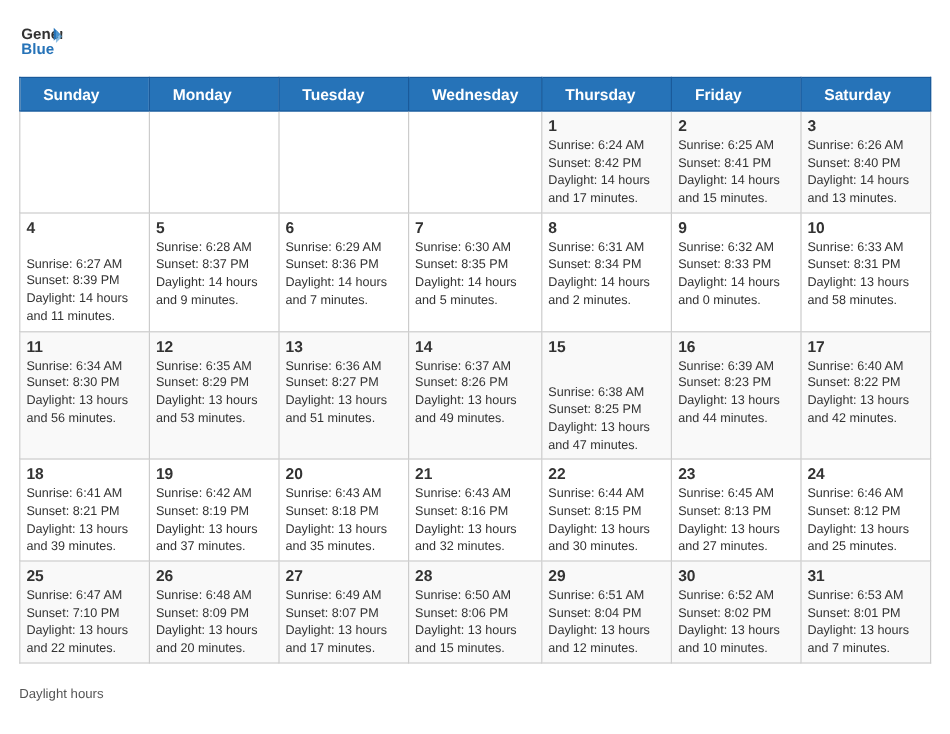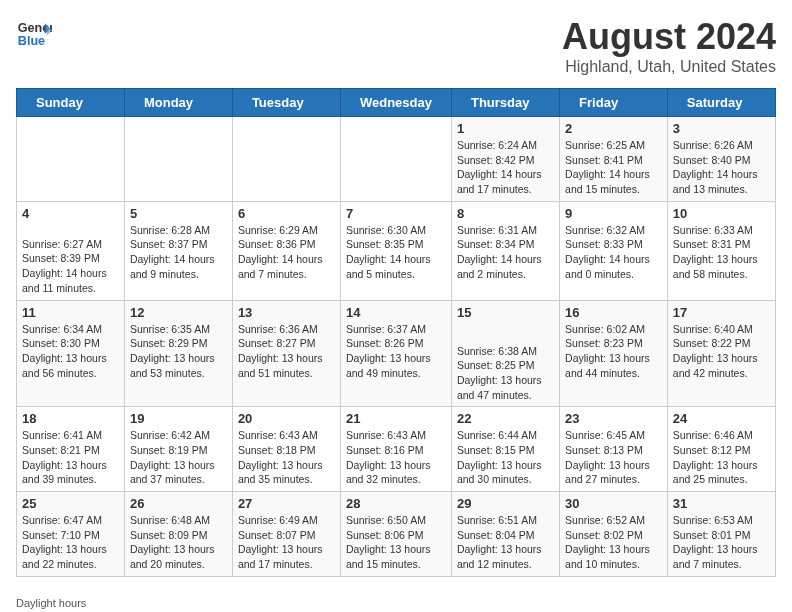--- a/index.html
+++ b/index.html
@@ -86,24 +86,20 @@
 
 <div class="header-row">
   <div class="logo">
     <svg class="logo-icon" viewBox="0 0 40 40">
       <text x="2" y="18" font-size="14" font-weight="bold" fill="#333" font-family="Arial">General</text>
       <text x="2" y="32" font-size="14" font-weight="bold" fill="#2673b8" font-family="Arial">Blue</text>
       <polygon points="32,8 38,14 32,20" fill="#2673b8"></polygon>
       <polygon points="34,10 40,16 34,22" fill="#5ba3d9" opacity="0.7"></polygon>
     </svg>
   </div>
-  <div class="title-block">
-    <div class="main-title">August 2024</div>
-    <div class="subtitle">Highland, Utah, United States</div>
-  </div>
 </div>
 
 <table>
   <thead>
     <tr id="header-row">
         <th>Sunday</th>
         <th>Monday</th>
         <th>Tuesday</th>
         <th>Wednesday</th>
         <th>Thursday</th>
@@ -221,21 +217,21 @@
         </td>
         <td>
           <div class="day-num">15</div>
           <div class="day-info" style="white-space: pre-line; margin-top: 24px;">Sunrise: 6:38 AM
 Sunset: 8:25 PM
 Daylight: 13 hours
 and 47 minutes.</div>
         </td>
         <td>
           <div class="day-num">16</div>
-          <div class="day-info" style="white-space: pre-line;">Sunrise: 6:02 AM
+          <div class="day-info" style="white-space: pre-line;">Sunrise: 6:39 AM
 Sunset: 8:23 PM
 Daylight: 13 hours
 and 44 minutes.</div>
         </td>
         <td>
           <div class="day-num">17</div>
           <div class="day-info" style="white-space: pre-line;">Sunrise: 6:40 AM
 Sunset: 8:22 PM
 Daylight: 13 hours
 and 42 minutes.</div>

